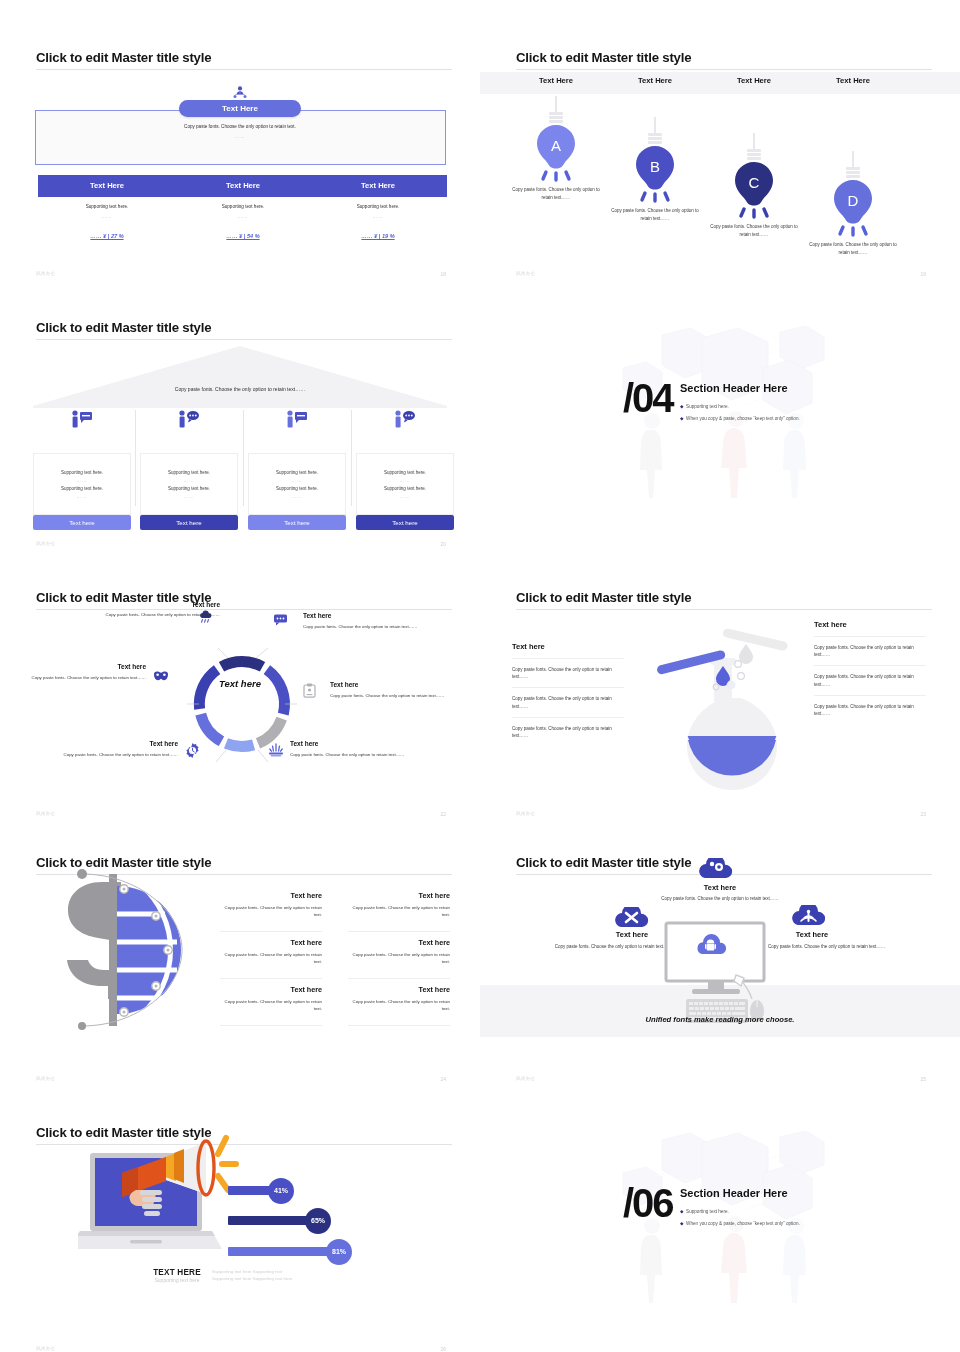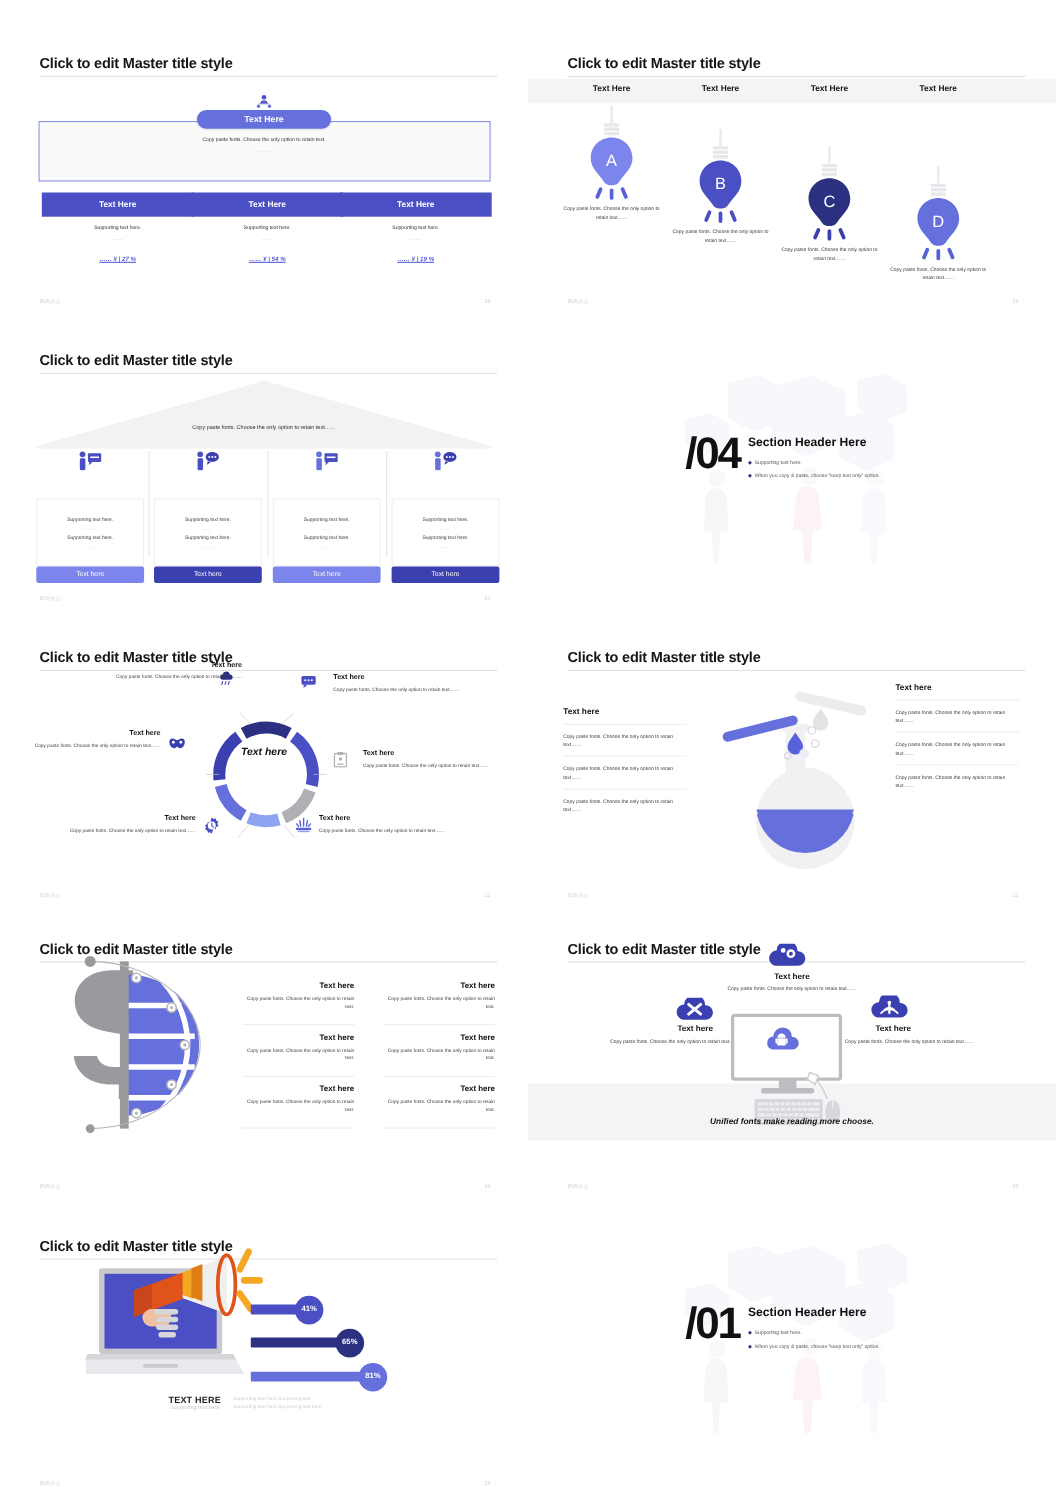--- a/index.html
+++ b/index.html
@@ -288,21 +288,21 @@
       <div>Supporting text here.</div>
       <div class="s3-dd">……</div>
     </div>
     <div class="s3-btn" style="background:#3b40b0">Text here</div>
   </div>
 
   <div class="footer-mark">风尚办公</div>
   <div class="page-num">20</div>
 </div>
 
-<div class="slide" style="left:480px;top:304px">
+<div class="slide" style="left:480px;top:290px">
   <svg class="sh-dia" viewBox="0 0 480 270">
     <g stroke="#e9e9f2" stroke-width=".6" fill="none" stroke-dasharray="2 2">
       <path d="M150 115 L200 60 L250 75 L320 55 L330 90 L265 115"></path>
     </g>
     <g fill="#f3f3fa" stroke="#e7e7f3" stroke-width=".7">
       <polygon points="182,45 210,38 232,50 232,78 205,88 182,75"></polygon>
       <polygon points="222,48 258,38 288,52 288,96 252,110 222,94"></polygon>
       <polygon points="300,42 326,36 344,47 344,70 320,79 300,67"></polygon>
       <polygon points="143,78 166,72 182,82 182,102 160,110 143,99"></polygon>
       <polygon points="283,78 310,70 332,83 332,113 306,124 283,110"></polygon>
@@ -673,21 +673,21 @@
     </g>
     <g opacity=".55">
       <path d="M168 140 q-6 2 -7 12 l-1 28 h7 l2 28 h4 l2-28 h7 l-1-28 q-1-10-7-12z" fill="#e4e4e8"></path>
       <circle cx="172" cy="131" r="8" fill="#ededf0"></circle>
       <path d="M252 138 q-8 2 -9 14 l-2 26 h8 l2 30 h6 l2-30 h8 l-2-26 q-1-12-9-14z" fill="#f6dcdc"></path>
       <circle cx="256" cy="129" r="8" fill="#efe9e9"></circle>
       <path d="M312 140 q-7 2 -8 13 l-1 27 h7 l2 28 h5 l2-28 h7 l-1-27 q-1-11-8-13z" fill="#e6ecf6"></path>
       <circle cx="316" cy="131" r="8" fill="#eef0f4"></circle>
     </g>
   </svg>
-  <div class="sh-num">/01</div>
+  <div class="sh-num">/06</div>
   <div class="sh-title">Section Header Here</div>
   <div class="sh-b" style="top:114px">
     <span style="color:#2b3180">◆</span>&nbsp;&nbsp;<span>Supporting text here.</span>
   </div>
   <div class="sh-b" style="top:126px">
     <span style="color:#2b3180">◆</span>&nbsp;&nbsp;<span>When you copy &amp; paste, choose “keep text only” option.</span>
   </div>
 </div>
 
 </div>

